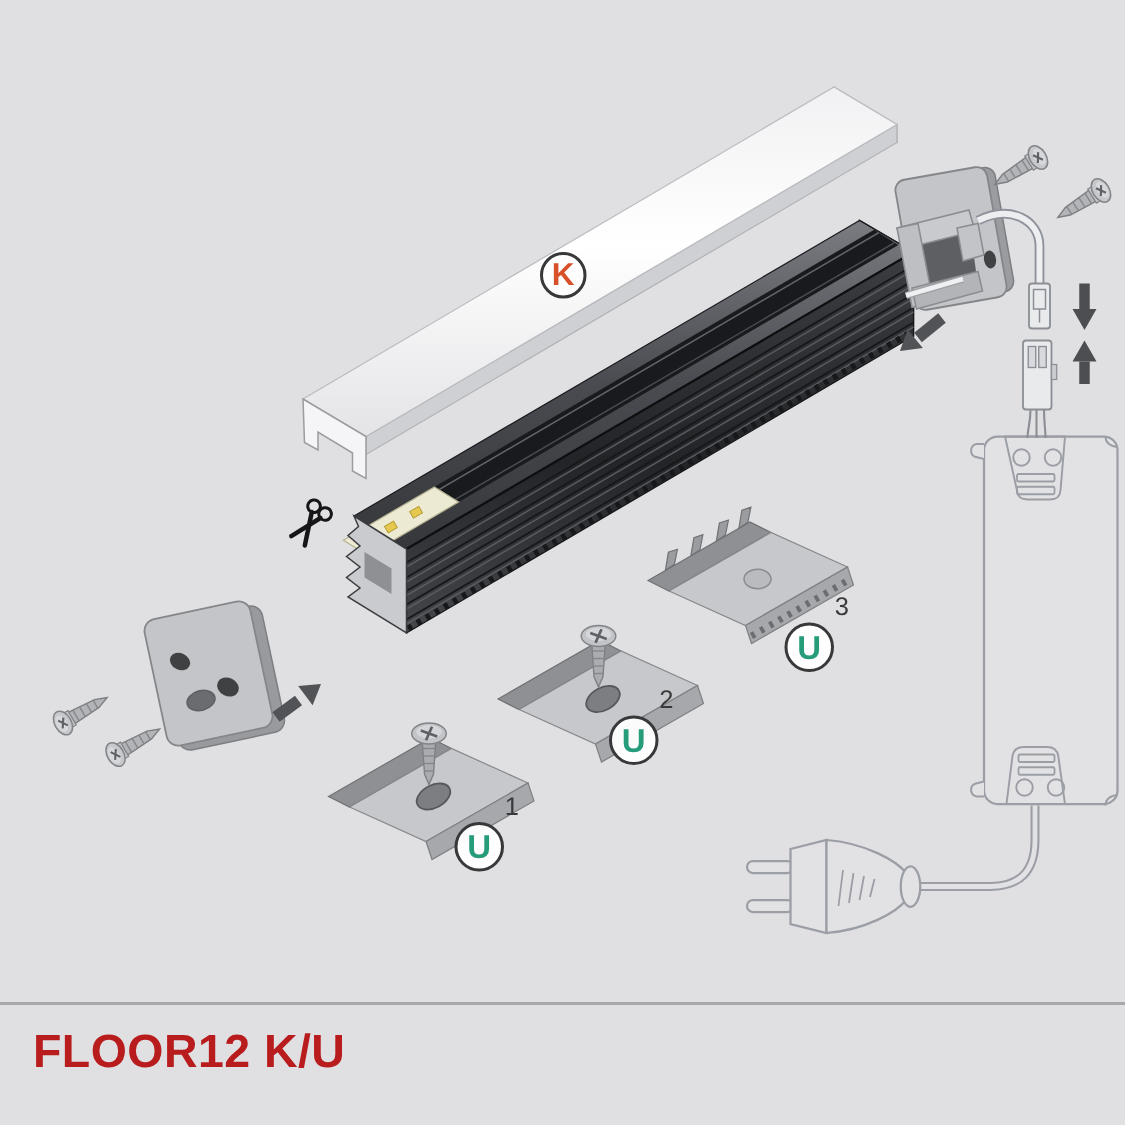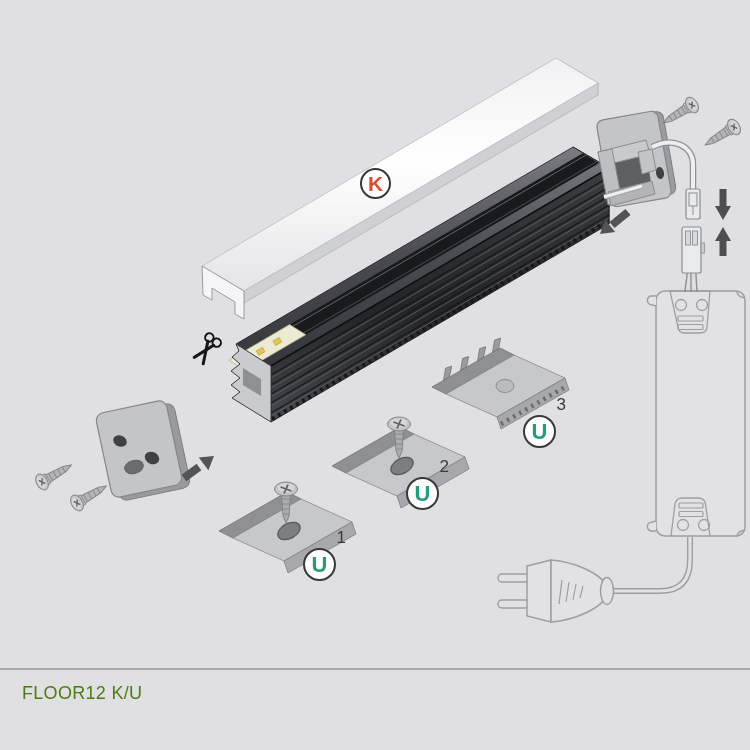--- a/index.html
+++ b/index.html
@@ -17,22 +17,22 @@
     font-size:22px;font-weight:700;line-height:1;
   }
   .marker.k{width:31px;height:31px;border-width:2px;font-size:21px;background:rgba(255,255,255,.6);}
   .marker .sup{
     position:absolute;top:-21px;right:-12px;
     font-size:17px;font-weight:400;color:#3a3a3c;
   }
   .footer{position:absolute;left:0;right:0;top:668px;}
   .footer .divider{height:0;border-top:2px solid #a8a8ab;}
   .footer .title{
-    margin:13px 0 0 22px;font-size:18px;font-weight:400;
-    color:#4d7c0f;letter-spacing:.3px;
+    margin:13px 0 0 22px;font-size:31px;font-weight:700;
+    color:#b91c1c;letter-spacing:.3px;
   }
 </style>
 </head>
 <body>
 
 <svg width="750" height="750" viewBox="0 0 750 750" xmlns="http://www.w3.org/2000/svg">
   <defs>
     <linearGradient id="gCover" x1="0" y1="0" x2="0" y2="1">
       <stop offset="0" stop-color="#f1f1f3"></stop>
         <stop offset="0.45" stop-color="#ffffff"></stop>

